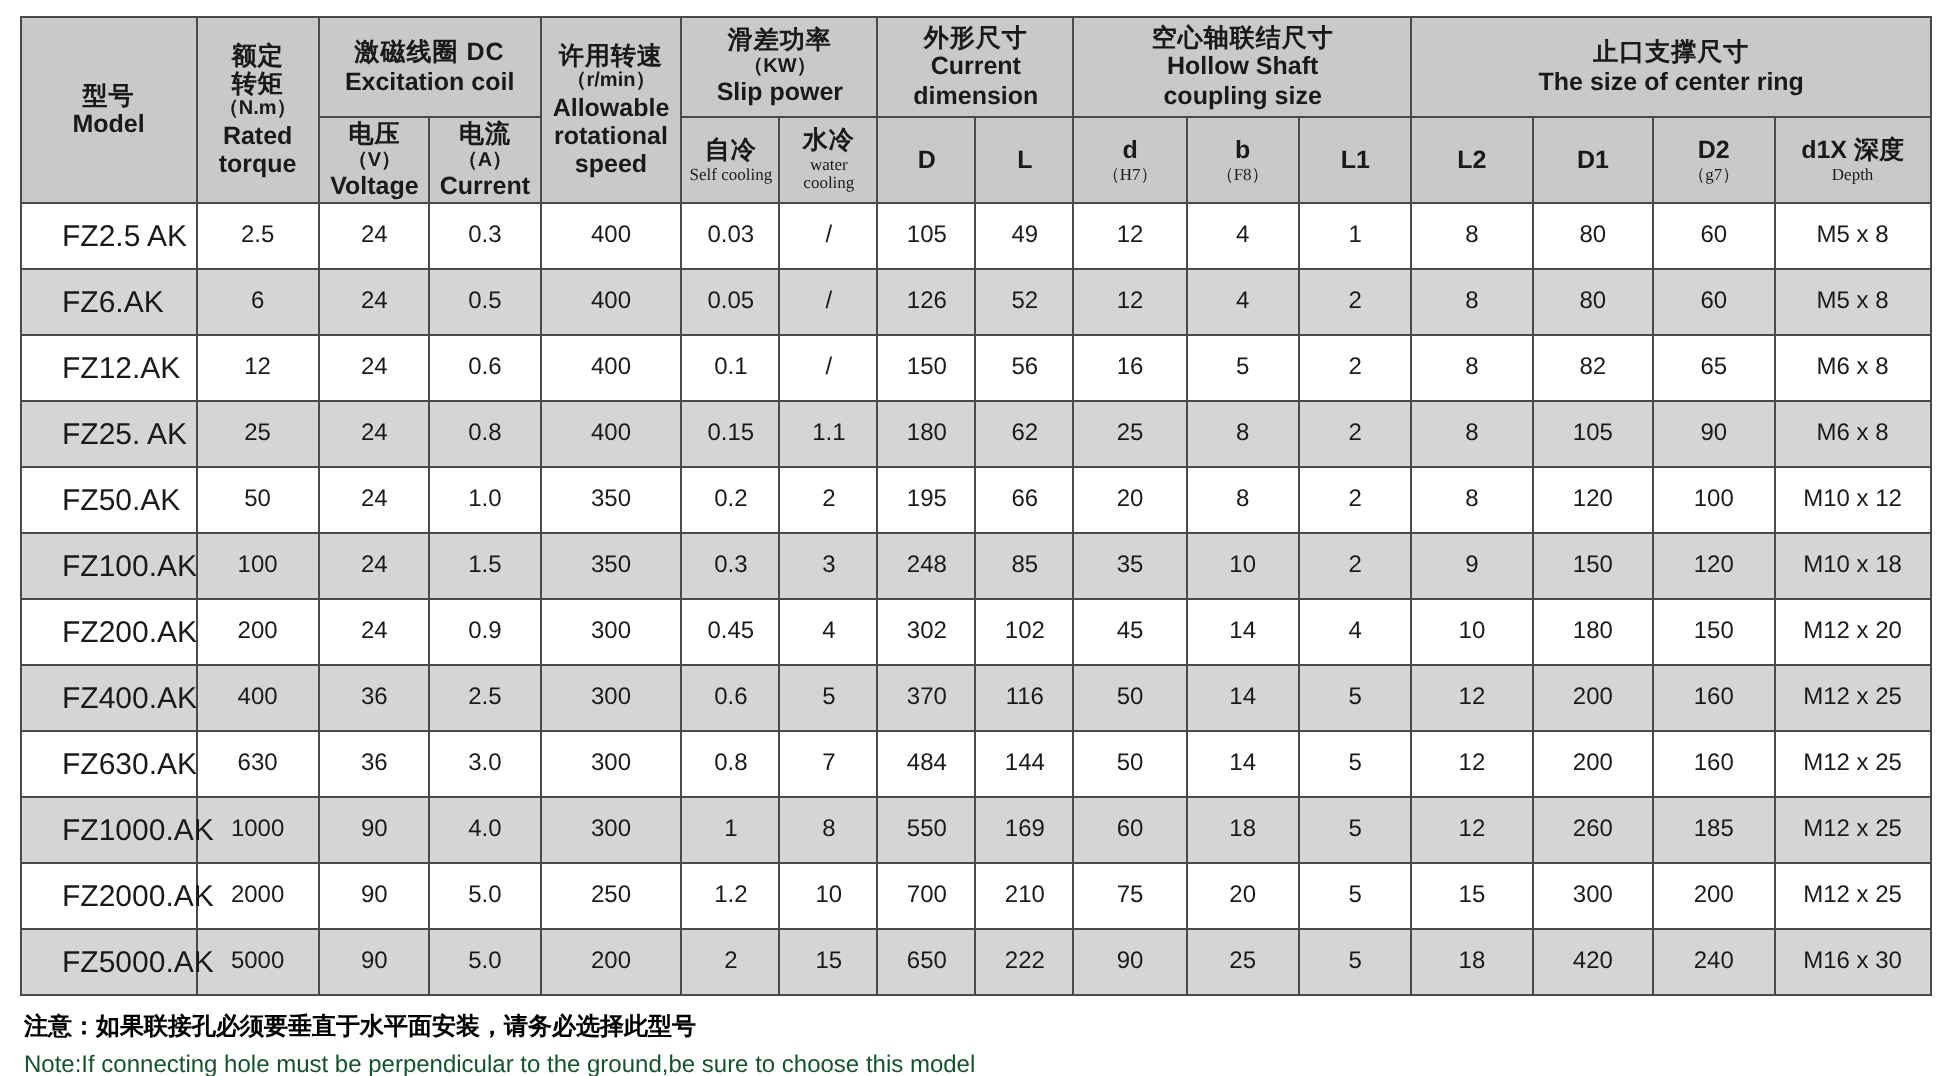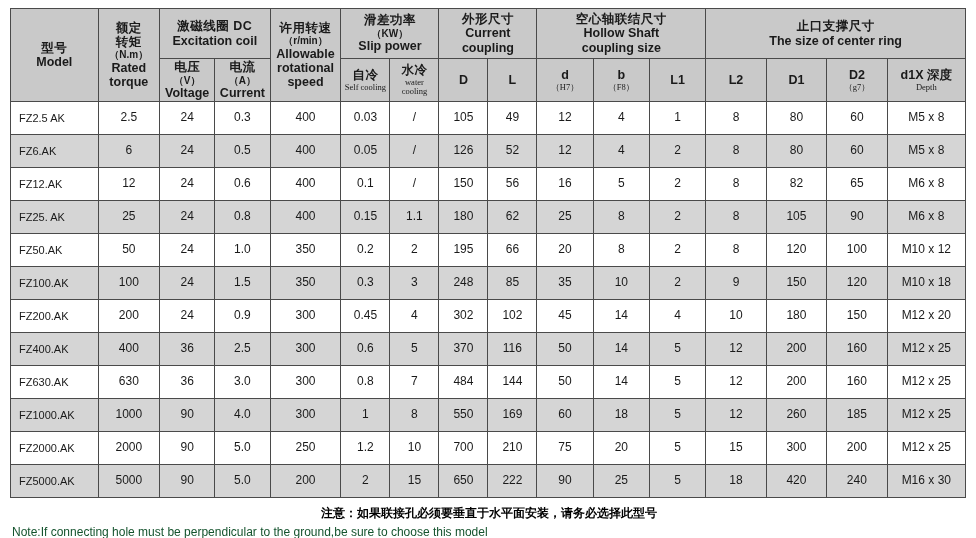--- a/index.html
+++ b/index.html
@@ -50,34 +50,33 @@
   .unit { display: block; font-size: 10px; font-weight: bold; }
 
   tbody td {
     height: 33px;
     font-size: 12.5px;
   }
   tbody tr.odd td { background: #ffffff; }
   tbody tr.even td { background: #d5d5d5; }
   tbody td.model {
     text-align: left;
-    padding-left: 8px;
-    font-size: 11px;
+    padding-left: 20px;
+    font-size: 15px;
   }
 
   .notes {
     margin-top: 7px;
     padding-left: 2px;
   }
   .note-cn {
     font-size: 12px;
     font-weight: bold;
     color: #000;
     margin-bottom: 3px;
-    text-align: center;
   }
   .note-en {
     font-size: 12px;
     color: #14532d;
   }
 </style>
 </head>
 <body>
 
 <div class="sheet">
@@ -125,21 +124,21 @@
           <span class="en">speed</span>
         </th>
         <th class="grp" colspan="2">
           <span class="cn">滑差功率</span>
           <span class="unit">（KW）</span>
           <span class="en">Slip power</span>
         </th>
         <th class="grp" colspan="2">
           <span class="cn">外形尺寸</span>
           <span class="en">Current</span>
-          <span class="en">coupling</span>
+          <span class="en">dimension</span>
         </th>
         <th class="grp" colspan="3">
           <span class="cn">空心轴联结尺寸</span>
           <span class="en">Hollow Shaft</span>
           <span class="en">coupling size</span>
         </th>
         <th class="grp" colspan="4">
           <span class="cn">止口支撑尺寸</span>
           <span class="en">The size of center ring</span>
         </th>

